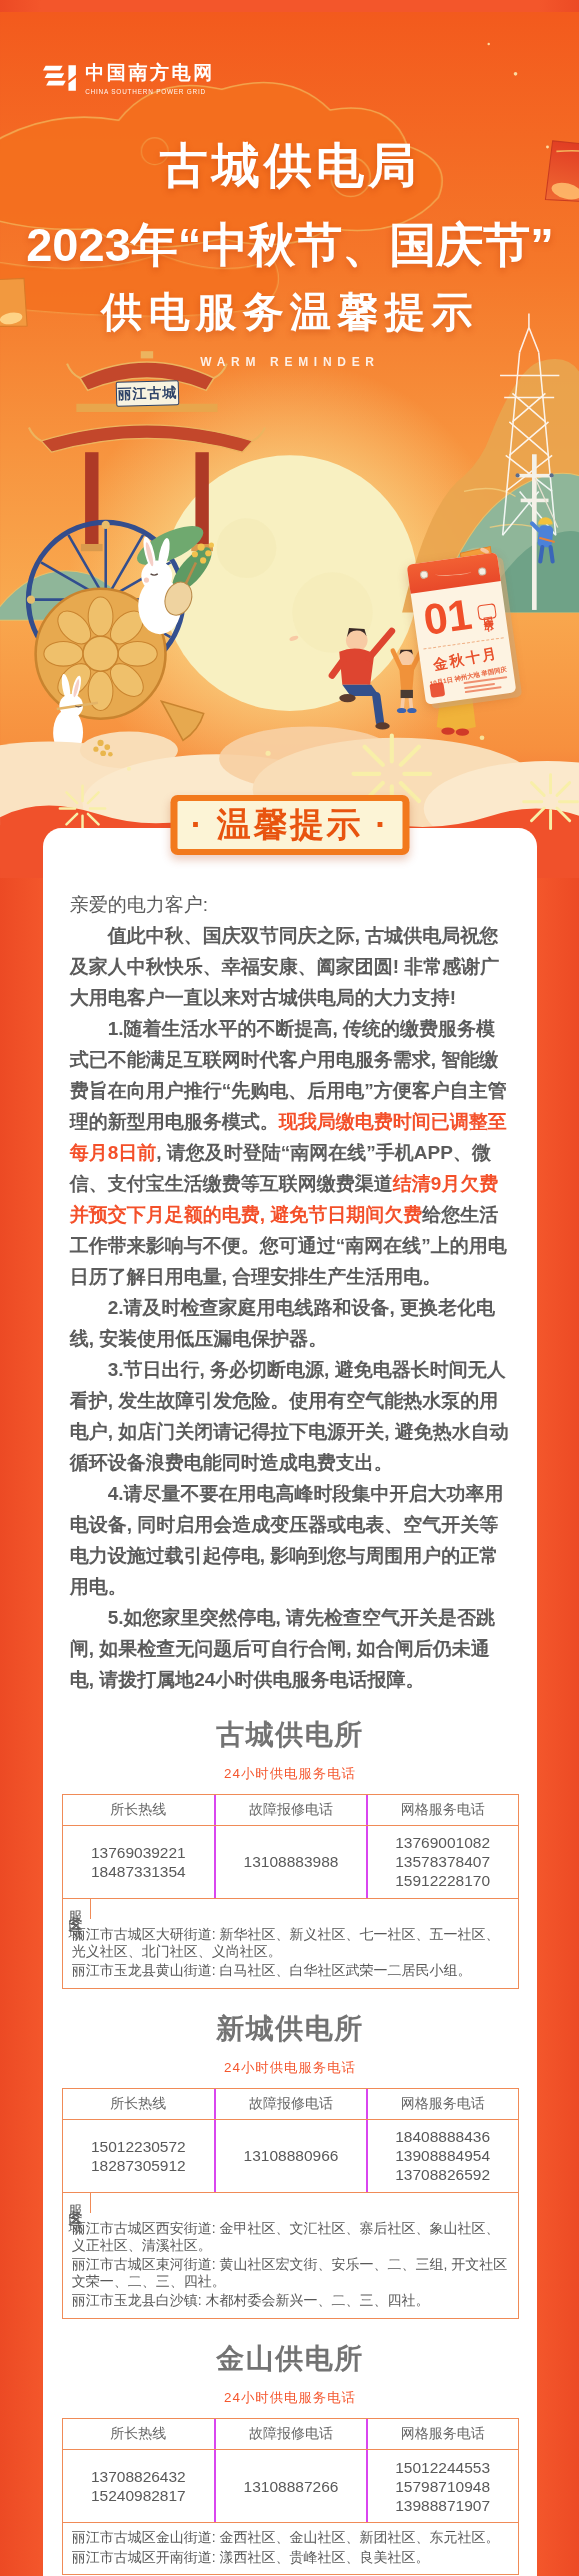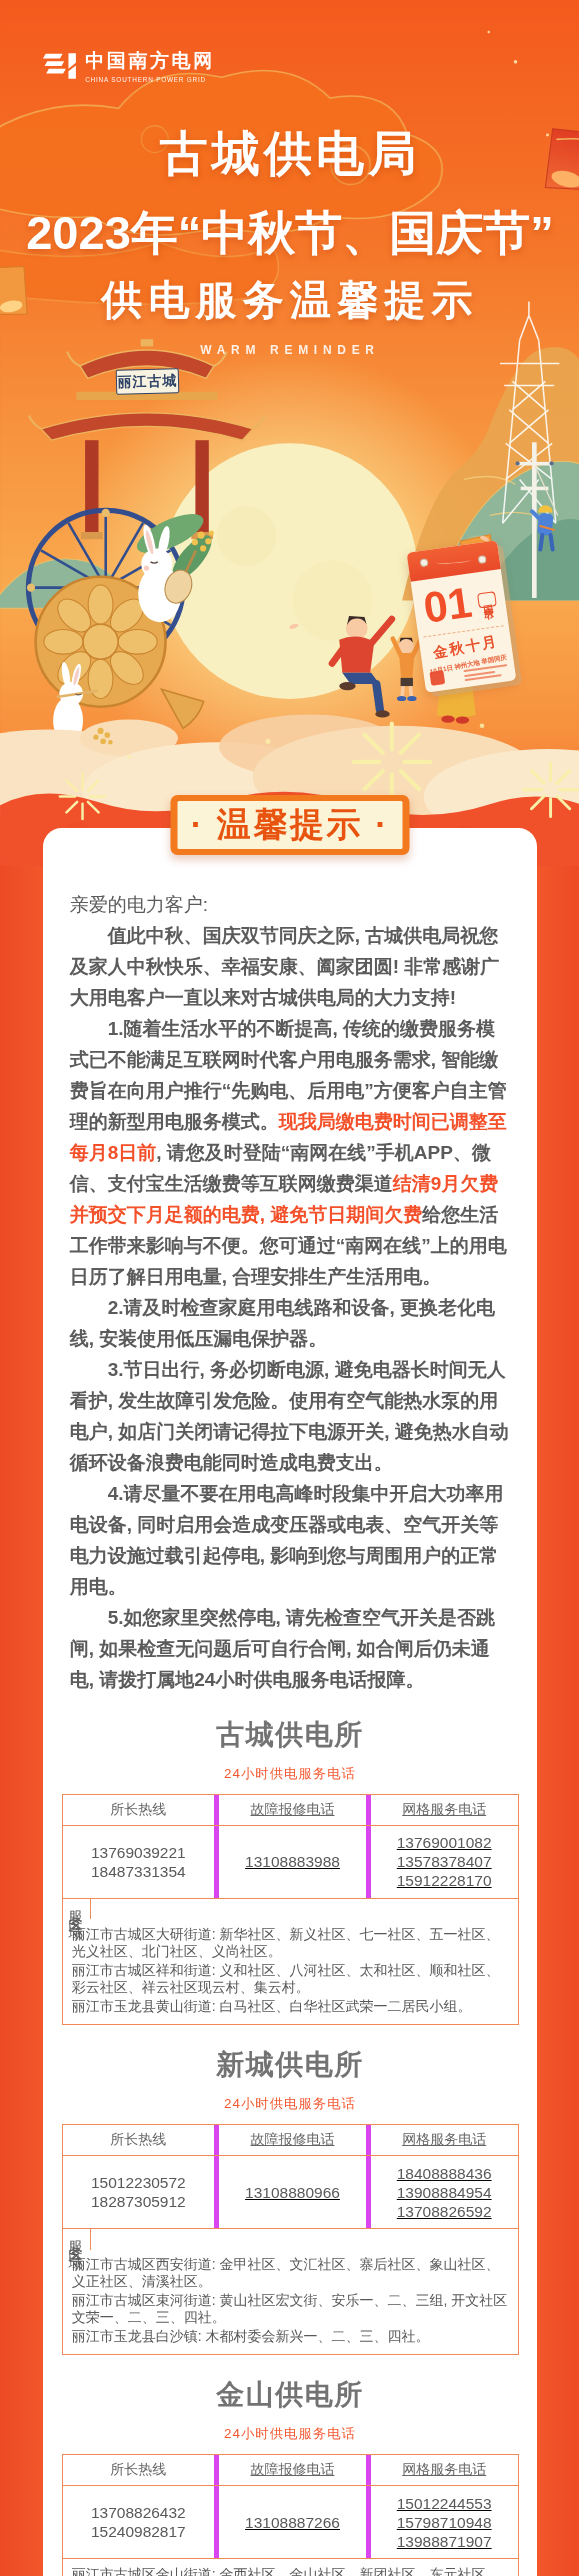--- a/index.html
+++ b/index.html
@@ -1,20 +1,20 @@
 <!DOCTYPE html>
 <html style="font-size:8.2px"><head>
 <meta charset="utf-8">
 <style>
   * { margin:0; padding:0; box-sizing:border-box; }
   html,body { background:#333; }
   .page{ position:relative; width:580px; height:3983px; margin:0 auto; overflow:hidden;
     background:linear-gradient(90deg,#EC4A24,#F3562B 7%,#F3562B 93%,#EC4A24);
     font-family:"Liberation Sans",sans-serif; }
-  .hero{ position:absolute; top:0; left:0; width:580px; height:866px; }
+  .hero{ position:absolute; top:12px; left:0; width:580px; height:866px; }
   .hero-art, .bottom-art{ display:block; }
   .logo{ position:absolute; top:48px; left:43px; display:flex; align-items:center; gap:7.2px; color:#fff; }
   .logo-glyph{ width:35px; height:28px; }
   .logo-cn{ font-size:19px; font-weight:700; letter-spacing:2.6px; }
   .logo-en{ font-size:6.4px; letter-spacing:0.8px; margin-top:2.1px; opacity:.95; }
   .titles{ position:absolute; top:122px; left:0; width:100%; text-align:center; color:#fff; }
   .t1{ font-size:48px; font-weight:800; letter-spacing:4.1px; text-shadow:0 3.1px 6.2px rgba(190,60,10,.4); }
   .t2{ font-size:47px; font-weight:800; margin-top:16px; text-shadow:0 3.1px 6.2px rgba(190,60,10,.4); }
   .t3{ font-size:41px; font-weight:800; margin-top:8.2px; letter-spacing:6.2px; text-shadow:0 3.1px 6.2px rgba(190,60,10,.4); }
   .warm{ margin-top:14.4px; font-size:12px; letter-spacing:5.7px; opacity:.88; font-weight:700; }
@@ -54,21 +54,21 @@
   .salutation{ }
   .intro, .body-para, .closing{ text-indent:2em;font-weight:bold; }
   .hl{ color:#F4502A; }
   .station-name{ margin-top:20.6px; text-align:center; color:#737373; font-size:28px; font-weight:700; letter-spacing:1.5px; }
   .station-sub{ margin-top:11px; text-align:center; color:#F4572E; font-size:13.4px; letter-spacing:1px; }
   .stable{ margin-top:11.3px; border:1.5px solid #F08B57; }
   .thead,.trow{ display:grid; grid-template-columns:1fr 1fr 1fr; }
   .thead{ border-bottom:1px solid #F08B57; }
   .trow{ border-bottom:1px solid #F08B57; }
   .th{ padding:5.7px 0 6.7px; text-align:center; font-size:14px; color:#666; }
-  .sep{ border-left:5px solid #d946ef;text-decoration:underline; }
+  .sep{ border-left:2px solid #d946ef; }
   .td{ display:flex; flex-direction:column; align-items:center; justify-content:center; padding:7.2px 0; min-height:57px; }
   .phone{ font-size:15.5px; color:#595959; line-height:19px; }
   .arow{ display:flex; align-items:stretch;flex-direction:column; }
   .alabel{ width:28px; flex:none; display:flex; align-items:center; justify-content:center; border-right:1px solid #F08B57; }
   .alabel span{ writing-mode:vertical-lr; font-size:14px; color:#595959; letter-spacing:5.2px; }
   .acontent{ flex:1; padding:4.6px 9.3px 6.7px; }
   .area-line{ margin:2.1px 0; font-size:14px; line-height:17px; color:#595959; }
 </style>
 </head>
 <body>
@@ -390,21 +390,20 @@
                   <div class="phone">13578378407</div>
                   <div class="phone">15912228170</div>
                 </div>
               </div>
       <div class="arow">
         <div class="alabel">
                   <span>服务区域</span>
                 </div>
         <div class="acontent">
                   <p class="area-line">丽江市古城区大研街道: 新华社区、新义社区、七一社区、五一社区、光义社区、北门社区、义尚社区。</p>
-                  <p class="area-line">丽江市古城区祥和街道: 义和社区、八河社区、太和社区、顺和社区、彩云社区、祥云社区现云村、集云村。</p>
                   <p class="area-line">丽江市玉龙县黄山街道: 白马社区、白华社区武荣一二居民小组。</p>
                 </div>
       </div>
     </div>
   </section>
 
   <section class="station">
     <h2 class="station-name">新城供电所</h2>
     <div class="station-sub">24小时供电服务电话</div>
     <div class="stable">

